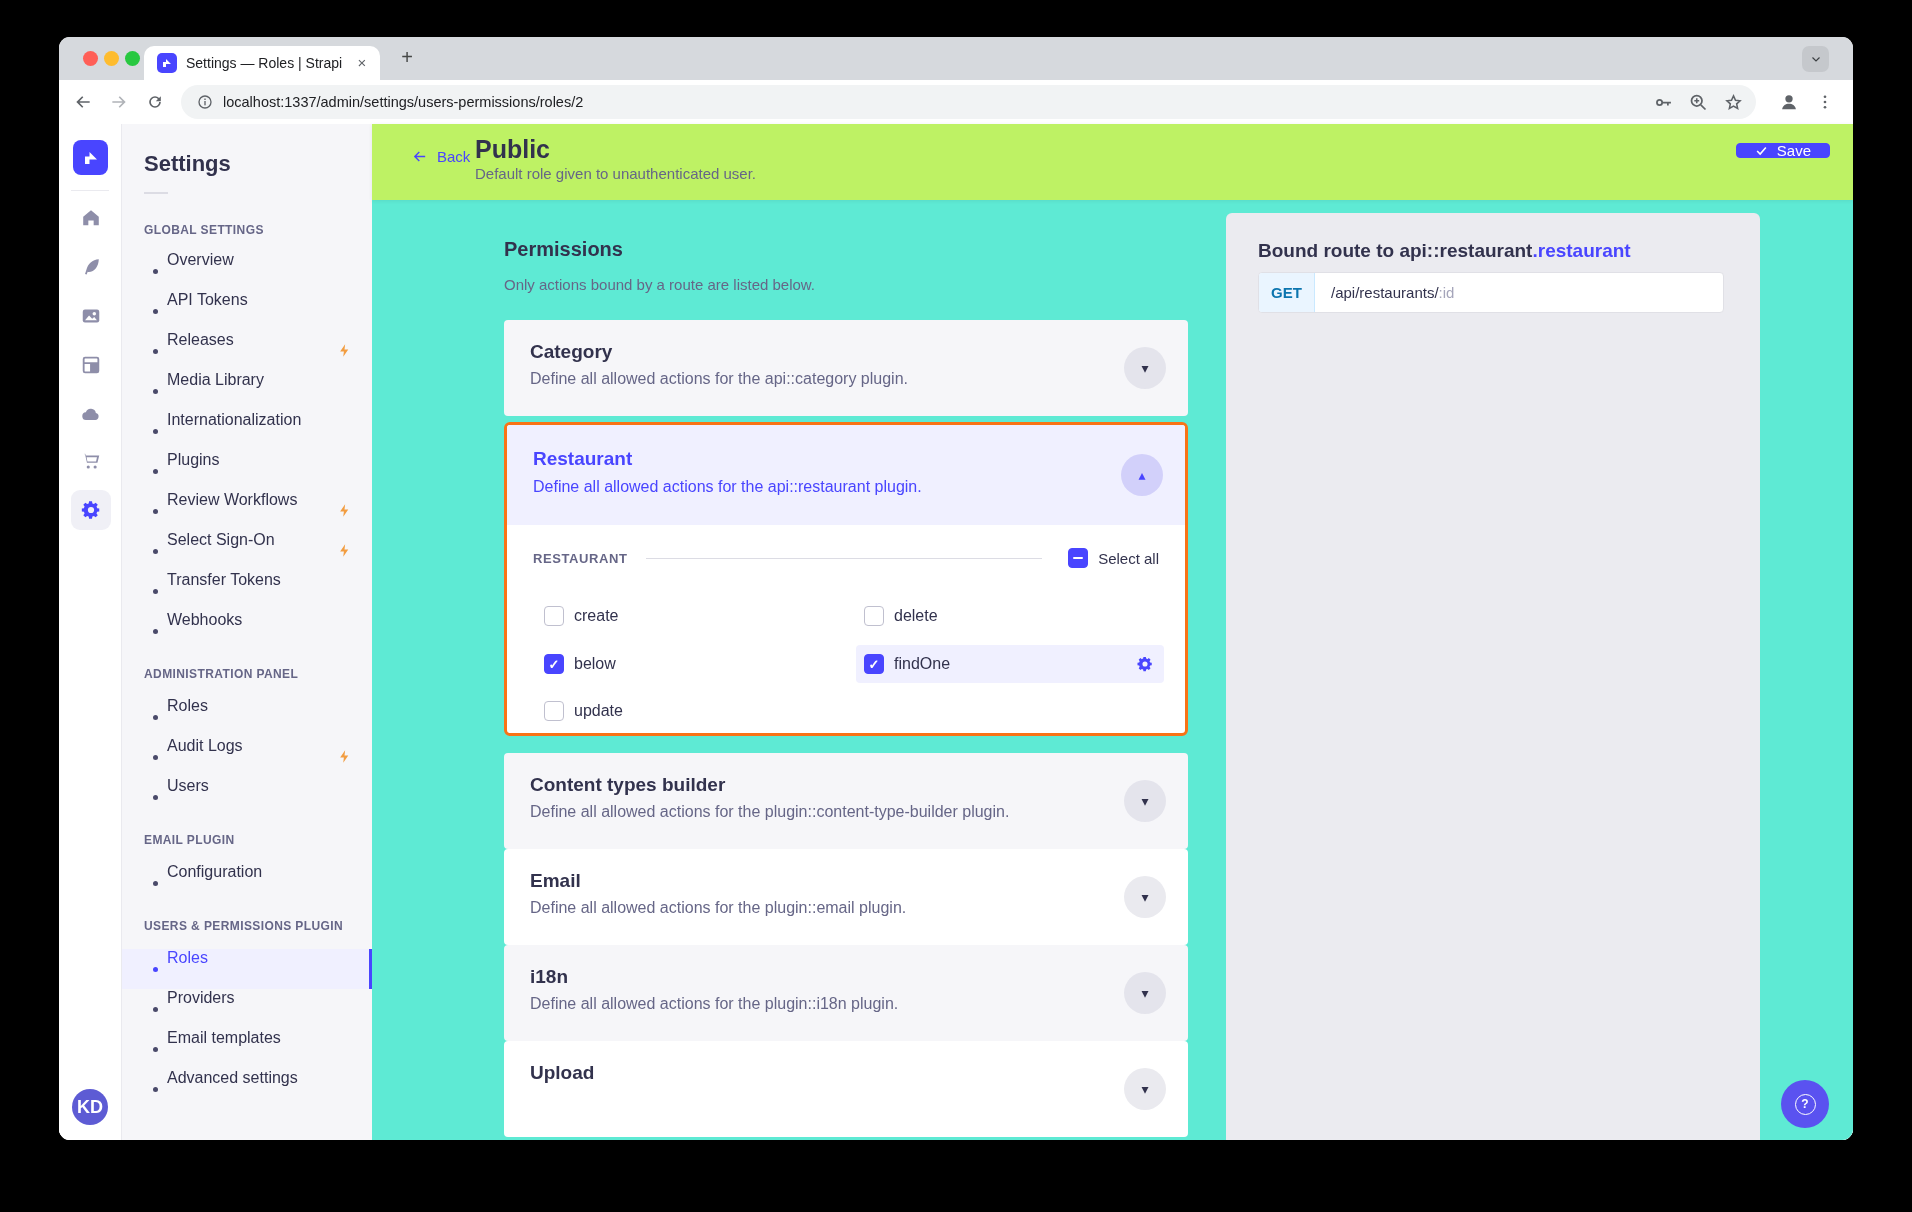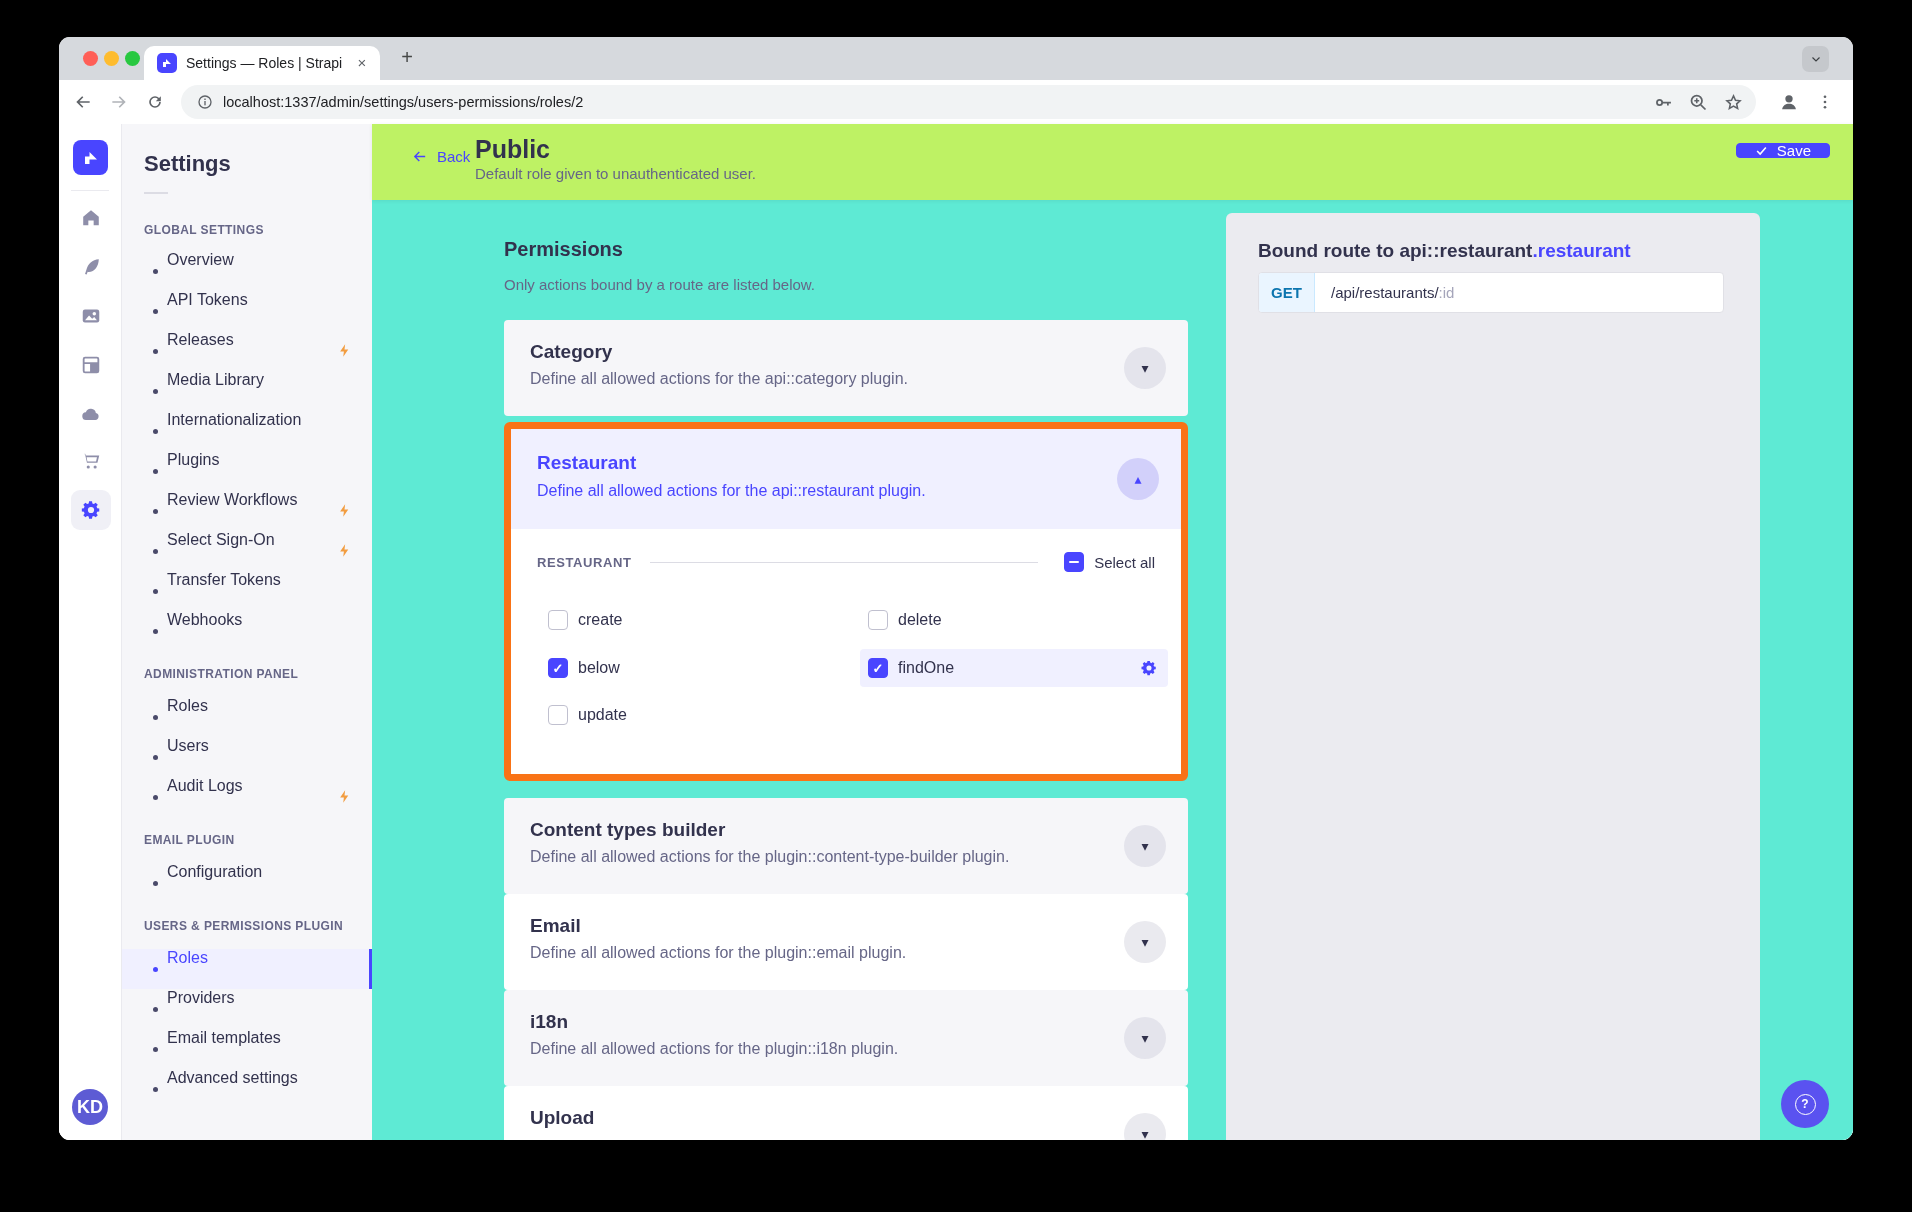--- a/index.html
+++ b/index.html
@@ -62,21 +62,21 @@
   .acc-list { position:absolute; left:132px; top:120px; width:684px; }
   .acc { position:relative; height:96px; border-radius:4px; }
   .acc.gray { background:#f6f6f9; }
   .acc.white { background:#fff; }
   .acc-title { position:absolute; left:26px; top:21px; font-size:19px; font-weight:600; color:#32324d; }
   .acc-sub { position:absolute; left:26px; top:50px; font-size:16px; color:#666687; }
   .acc-chevron { position:absolute; right:22px; top:27px; width:42px; height:42px; border-radius:50%; display:flex; align-items:center; justify-content:center; font-size:14px; color:#32324d; }
   .acc.gray .acc-chevron { background:#e4e4ec; }
   .acc.white .acc-chevron { background:#eaeaef; }
 
-  .acc-exp { position:relative; margin-top:6px; height:359px; border:7px solid #f97316; border-radius:6px; background:#fff; overflow:hidden; }
+  .acc-exp { position:relative; margin-top:6px; height:314px; border:3px solid #f97316; border-radius:6px; background:#fff; overflow:hidden; }
   .acc-exp-head { position:relative; height:100px; background:#f0f0ff; }
   .acc-exp-head .acc-title, .acc-exp-head .acc-sub { color:#4945ff; }
   .acc-exp-head .acc-title { top:23px; } .acc-exp-head .acc-sub { top:53px; }
   .acc-exp-head .acc-chevron { background:#d2d0fa; color:#4945ff; top:29px; }
   .acc.after-exp { margin-top:17px; }
 
   .acc-exp-body { position:relative; height:258px; }
   .group-row { position:absolute; left:26px; right:26px; top:22px; height:22px; display:flex; align-items:center; }
   .group-label { font-size:13px; font-weight:bold; letter-spacing:.6px; color:#666687; margin-right:18px; }
   .group-line { flex:1; height:1px; background:#dcdce4; margin-right:26px; }
@@ -304,30 +304,30 @@
         </div>
 
         <div class="sn-label mt">ADMINISTRATION PANEL</div>
         <div class="sn-items">
           <div class="sn-item">
               <span class="dot"></span>
               <span>Roles</span>
             </div>
           <div class="sn-item">
               <span class="dot"></span>
-              <span>Users</span>
-            </div>
-          <div class="sn-item">
-              <span class="dot"></span>
               <span>Audit Logs</span>
             <span class="bolt">
                 <svg width="15" height="15" viewBox="0 0 24 24">
                   <polygon points="13,2 5,13.5 11,13.5 10,22 18,10.5 12,10.5" fill="#f29d41"></polygon>
                 </svg>
               </span>
+            </div>
+          <div class="sn-item">
+              <span class="dot"></span>
+              <span>Users</span>
             </div>
         </div>
 
         <div class="sn-label mt">EMAIL PLUGIN</div>
         <div class="sn-items">
           <div class="sn-item">
               <span class="dot"></span>
               <span>Configuration</span>
             </div>
         </div>

